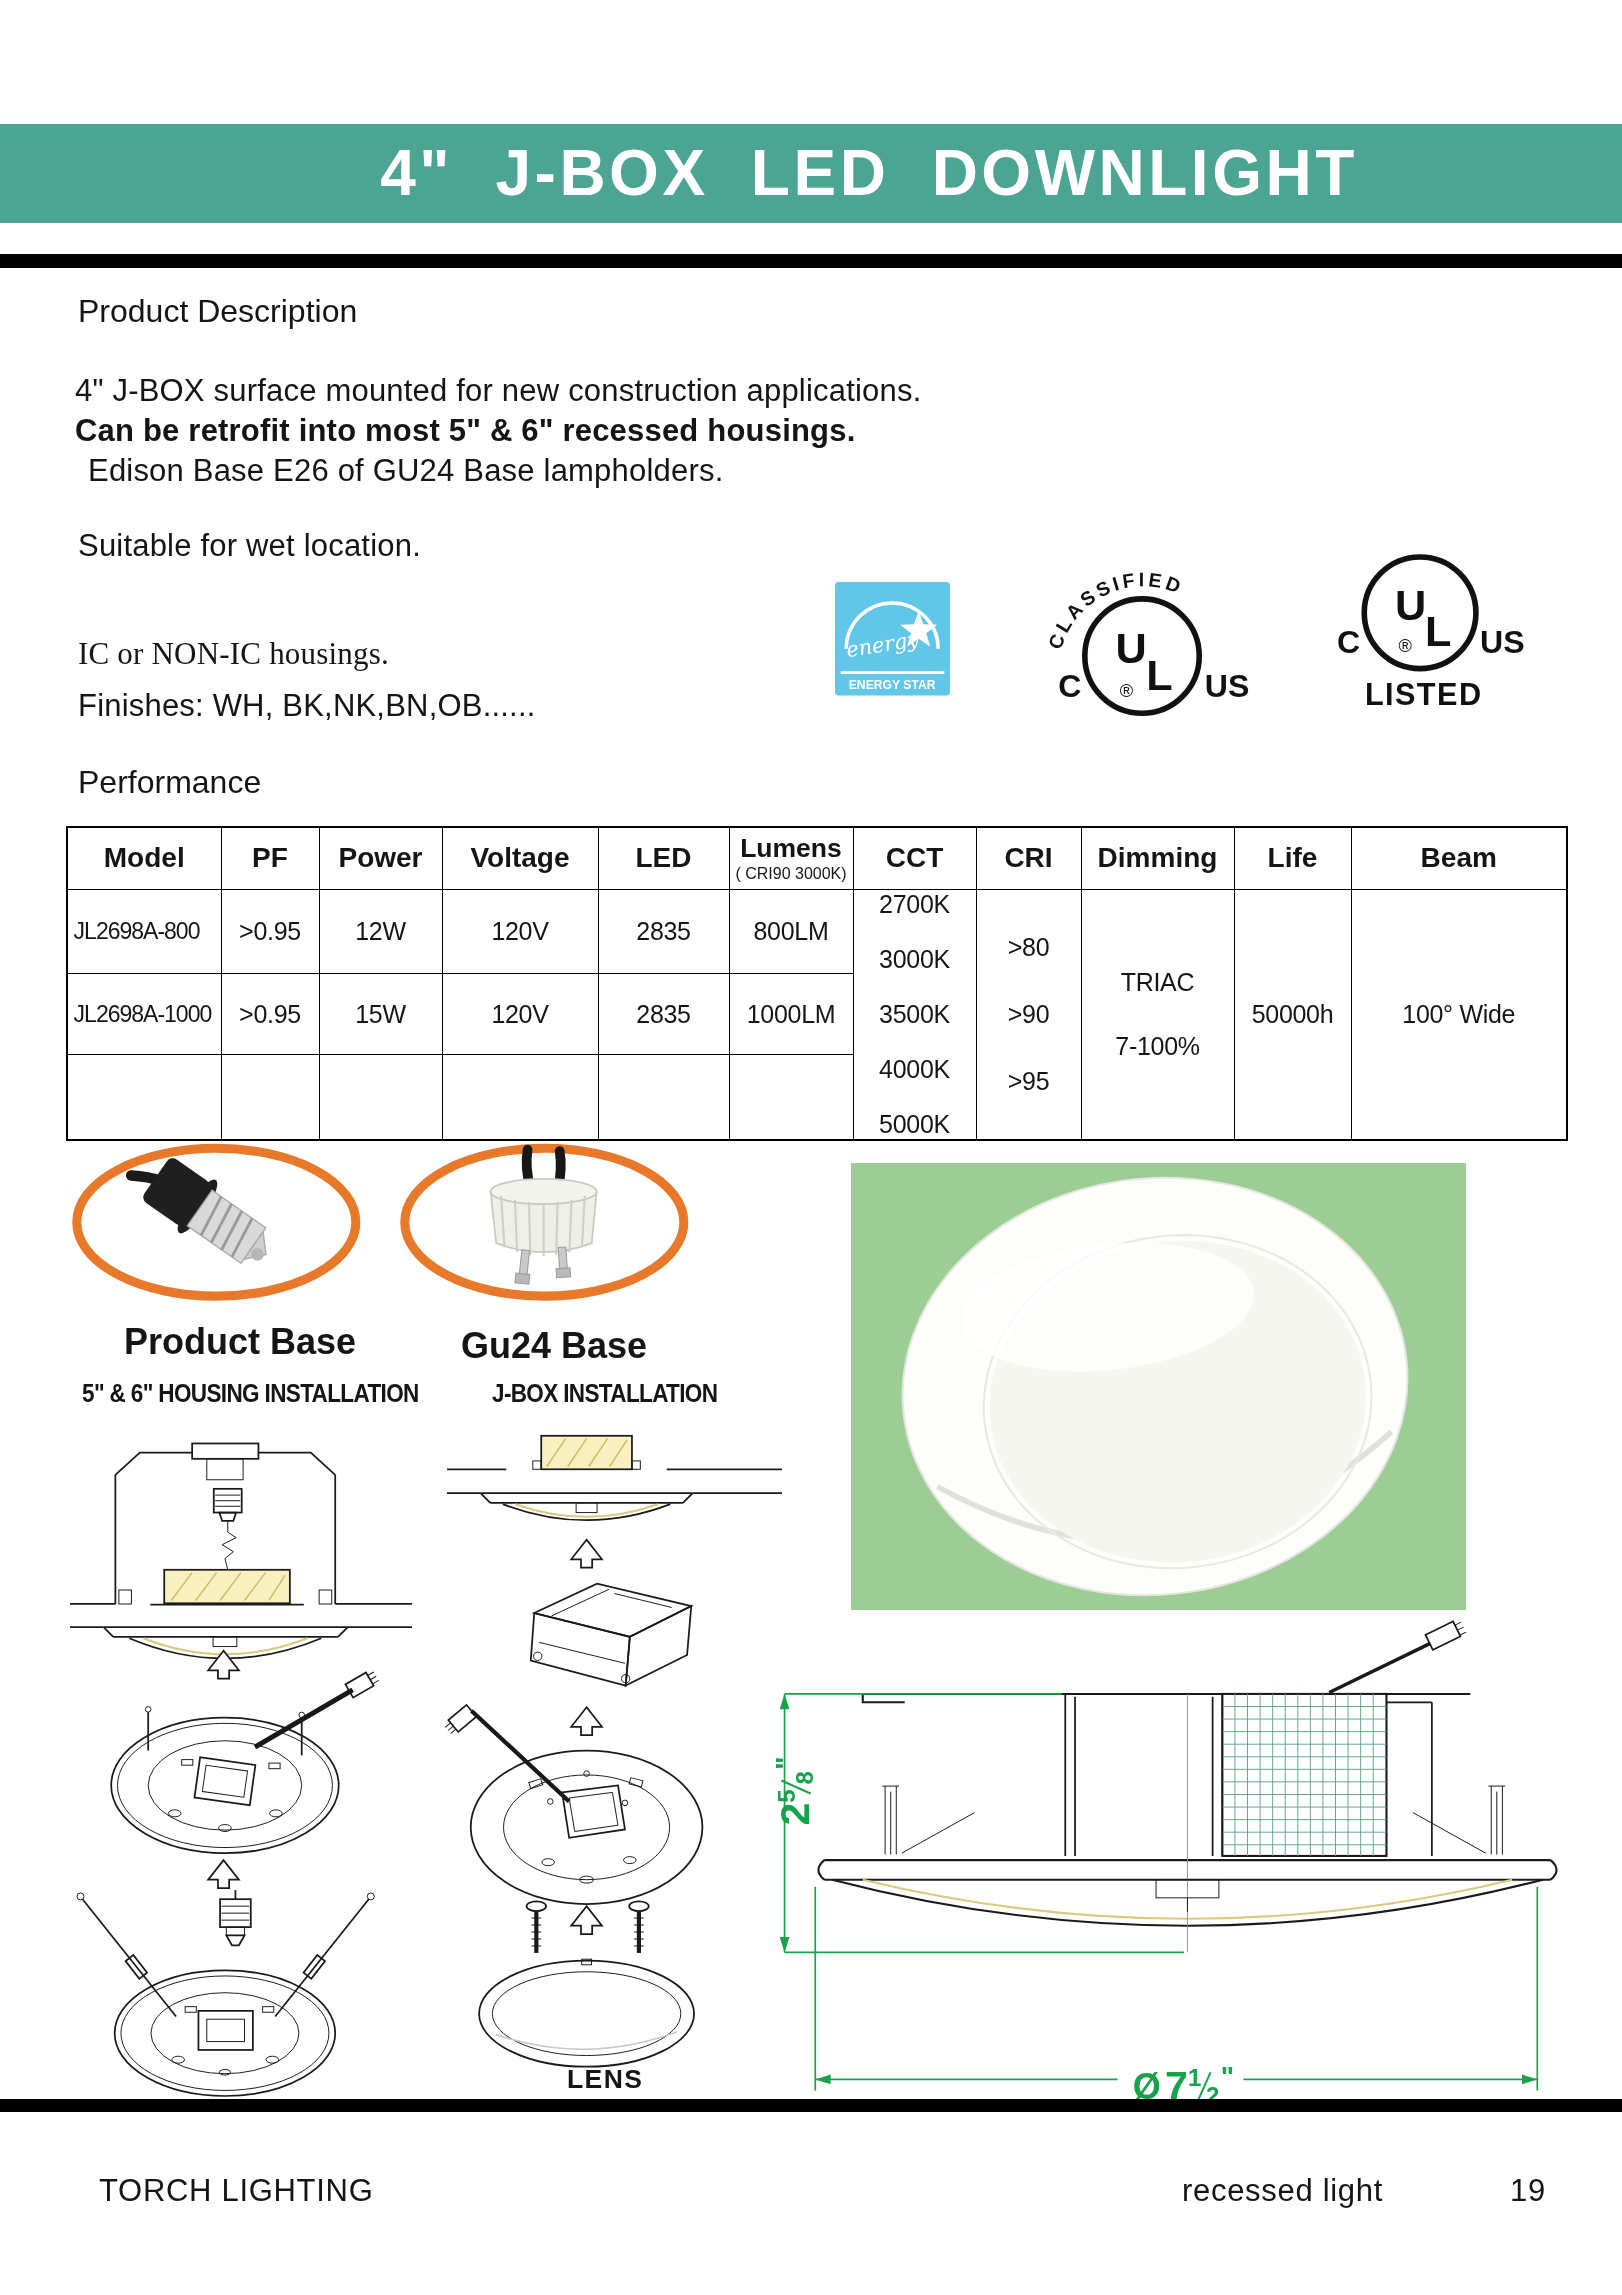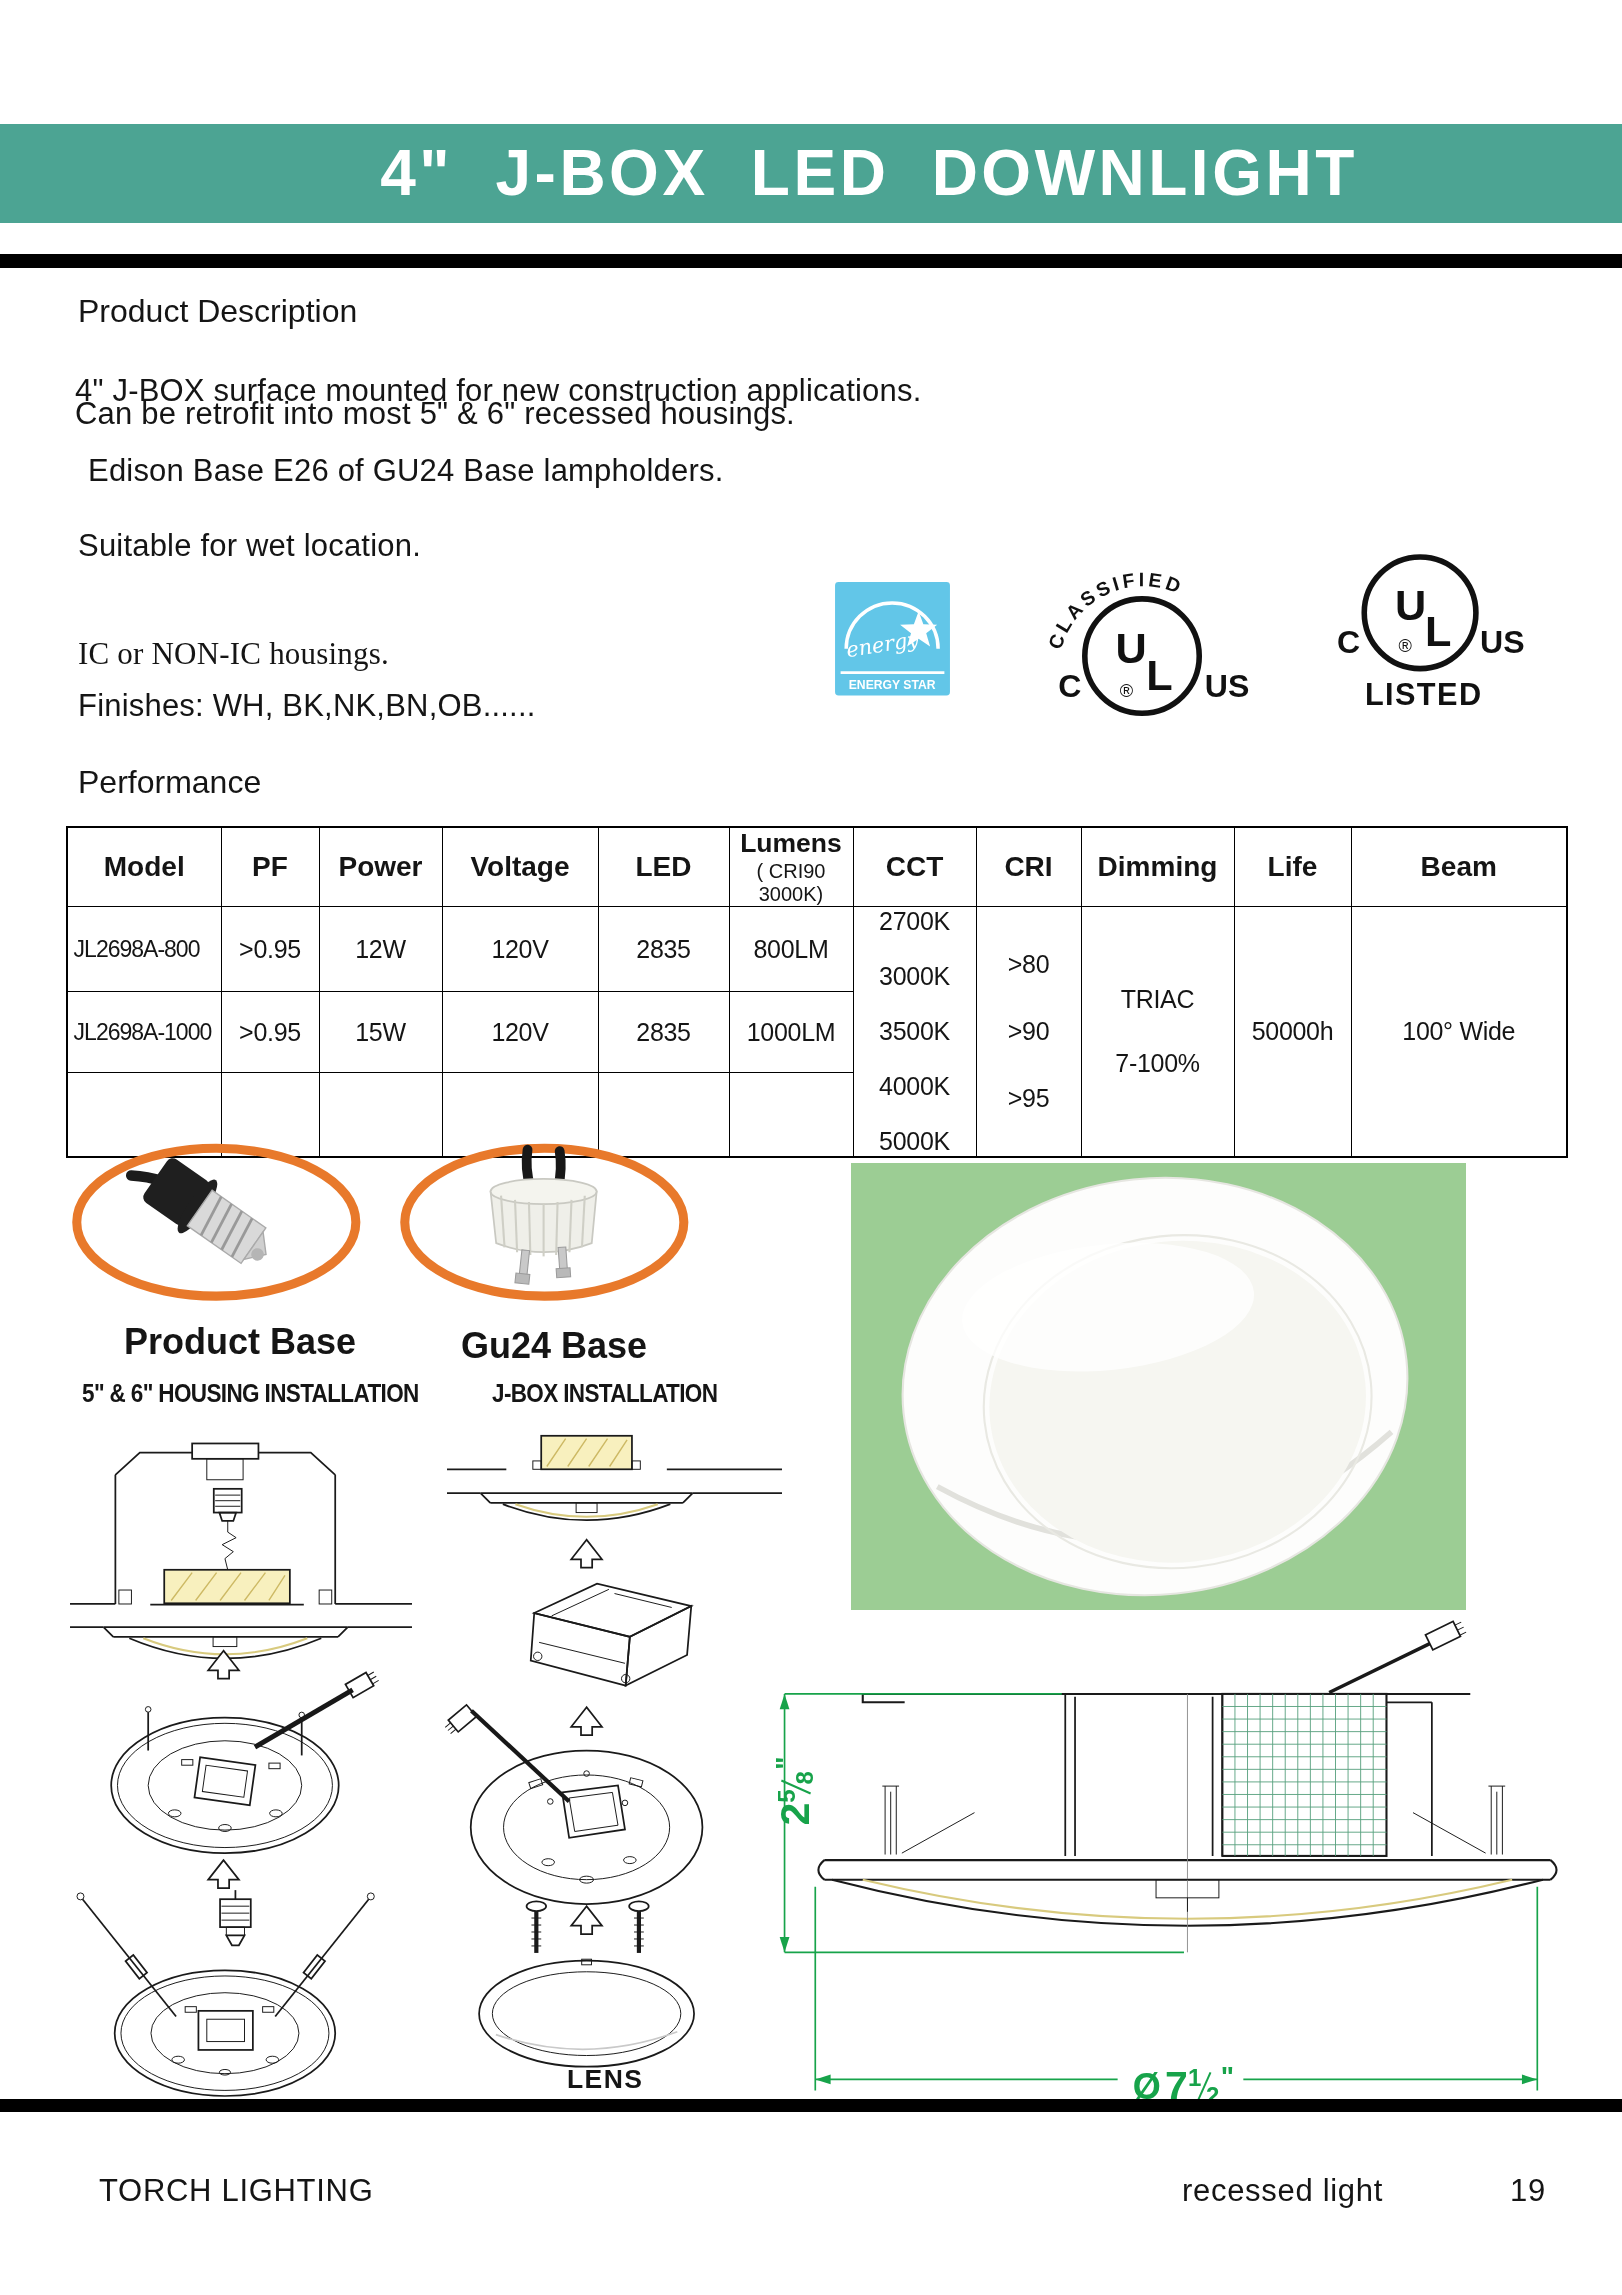--- a/index.html
+++ b/index.html
@@ -19,21 +19,21 @@
   .body-line{font-size:31px;letter-spacing:0.2px;}
 
   
   .perf{position:absolute;left:66px;top:826px;}
   table{border-collapse:collapse;table-layout:fixed;width:1501px;background:#fff;}
   td,th{border:1.7px solid #000;vertical-align:middle;text-align:center;padding:0;
         font-weight:normal;overflow:hidden;}
   th{font-size:28px;font-weight:bold;}
   .cell{font-size:25px;letter-spacing:-0.3px;}
   .model-cell{text-align:left;padding-left:5.6px;font-size:23px;letter-spacing:-1px;}
-  .lum-sub{font-size:20px;font-weight:normal;margin-top:1.4px;}
+  .lum-sub{font-size:16px;font-weight:normal;margin-top:1.4px;}
   .stack{display:flex;flex-direction:column;justify-content:center;align-items:center;height:100%;}
   .gap-cct{gap:26px;} .gap-cri{gap:38px;} .gap-dim{gap:35px;}
 
   
   .base-label{font-size:36px;font-weight:bold;}
   .inst-head{font-size:25px;font-weight:bold;letter-spacing:-0.7px;transform:scaleX(.9);transform-origin:left;}
   .lens-label{font-size:26.5px;font-weight:bold;letter-spacing:1.4px;}
 
   
   .greenbox{position:absolute;left:851px;top:1163px;width:615px;height:447px;background:#9ccd94;}
@@ -68,21 +68,21 @@
 
 <div class="page">
 
   <div class="band">
     <div class="title">4" J-BOX  LED  DOWNLIGHT</div>
   </div>
   <div class="rule"></div>
 
   <div class="t h1" style="left:78px;top:293px;">Product Description</div>
   <div class="t body-line" style="left:75px;top:373px;">4" J-BOX surface mounted for new construction applications.</div>
-  <div class="t body-line" style="left:75px;top:396px;">Can be retrofit into most 5" &amp; 6" recessed housings.</div>
+  <div class="t body-line" style="left:75px;top:413px;font-weight:bold;">Can be retrofit into most 5" &amp; 6" recessed housings.</div>
   <div class="t body-line" style="left:75px;top:453px;margin-left:13px;">Edison Base E26 of GU24 Base lampholders.</div>
   <div class="t body-line" style="left:78px;top:528px;">Suitable for wet location.</div>
   <div class="t body-line" style="left:78px;top:636px;font-family:Liberation Serif, serif;">IC or NON-IC housings.</div>
   <div class="t body-line" style="left:78px;top:688px;">Finishes: WH, BK,NK,BN,OB......</div>
   <div class="t h1" style="left:78px;top:764px;">Performance</div>
 
   <svg style="left:835px;top:582px;" width="115" height="117" viewBox="0 0 165 168">
     <rect x="0" y="0" width="165" height="163" rx="5" fill="#62c6e8"></rect>
     <path d="M16 96 A 66 66 0 0 1 148 96" stroke="#fff" stroke-width="5" fill="none"></path>
     <text x="18" y="108" transform="rotate(-9 18 108)" fill="#fff" font-family="DejaVu Serif, serif" font-style="italic" font-size="30">energy</text>

